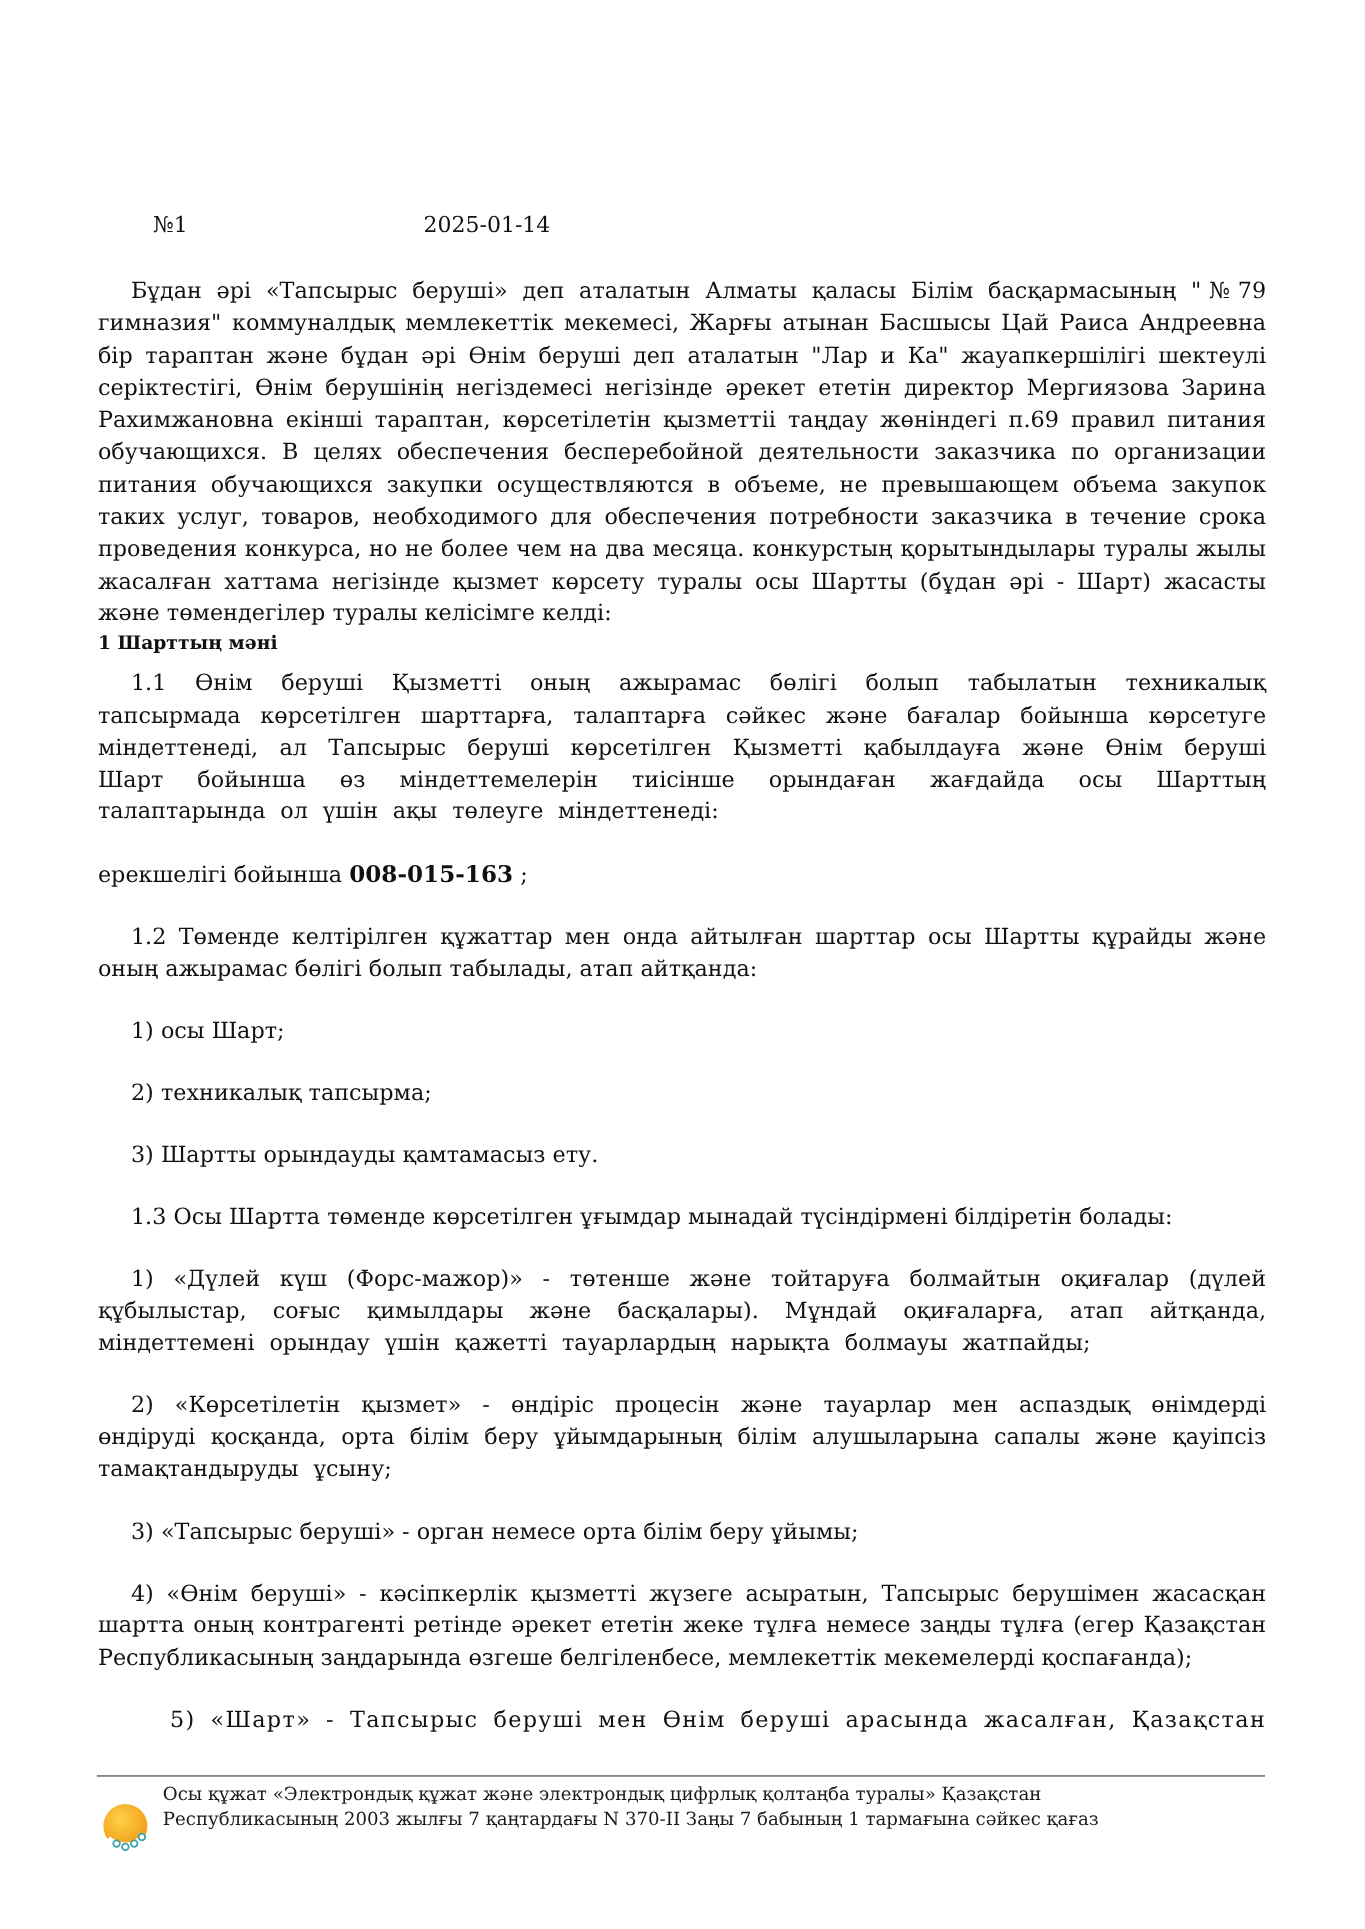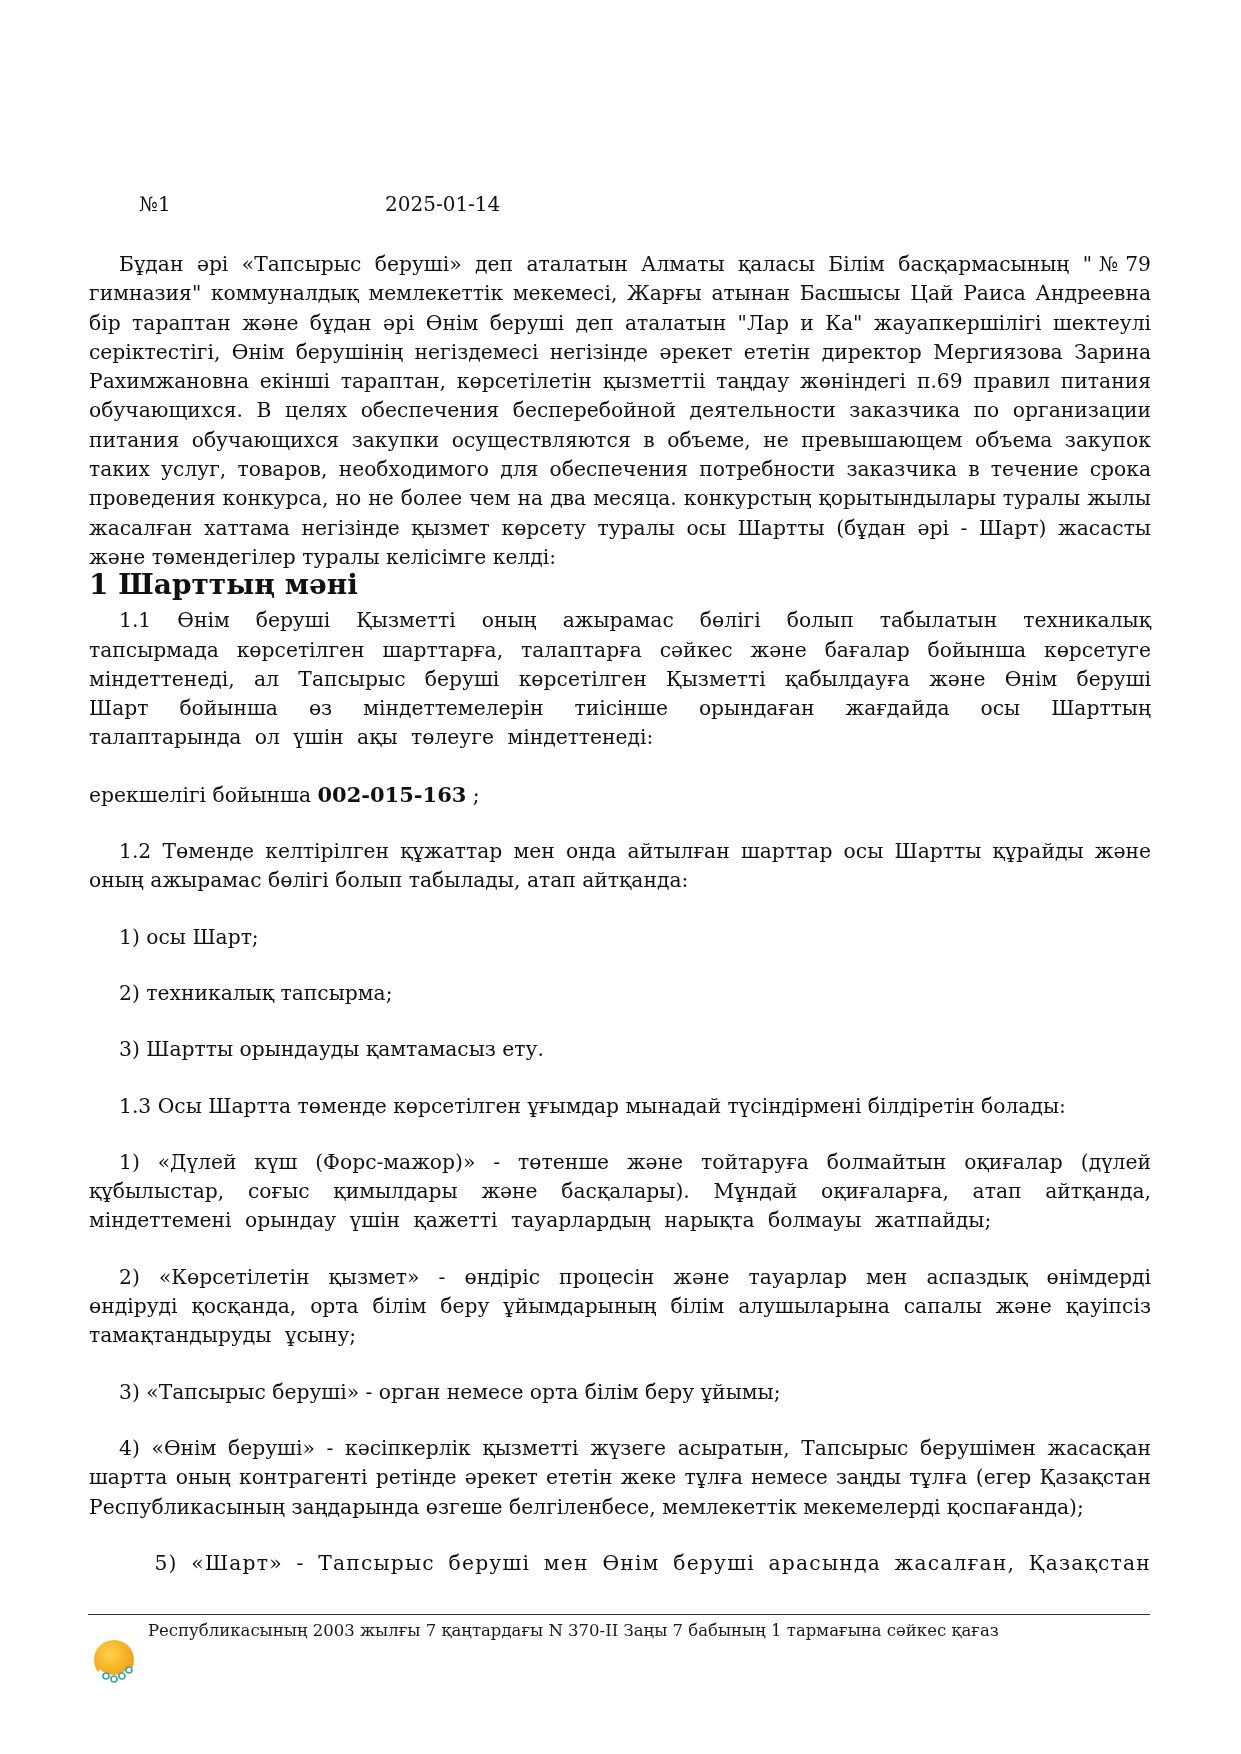--- a/index.html
+++ b/index.html
@@ -9,21 +9,21 @@
   .title { position: absolute; top: 96px; left: 0; width: 1241px; text-align: center;
            font-size: 23px; font-weight: bold; letter-spacing: 0.1px; }
   .meta-num { position: absolute; top: 192px; left: 139px; font-size: 20px; }
   .meta-date { position: absolute; top: 192px; left: 385px; font-size: 20px; }
   .body { position: absolute; top: 250px; left: 89px; width: 1062px; font-size: 20.3px;
           line-height: 29.3px; }
   .body p { margin: 0; text-align: justify; text-indent: 30px; }
   .body p.noindent { text-indent: 0; }
   .gap-s { height: 8px; }
   .gap-m { height: 27px; }
-  .section-heading { text-align: center; font-weight: bold; font-size: 28px; margin: 3px 0 0 0; line-height: 26px; text-indent: 0 !important; }
+  .section-heading { text-align: center; font-weight: bold; font-size: 17px; margin: 3px 0 0 0; line-height: 26px; text-indent: 0 !important; }
   .code { font-weight: bold; font-size: 21px; }
   .wide { letter-spacing: 1.2px; word-spacing: 6px; }
   .wide2 { word-spacing: 7px; }
   .footer-line { position: absolute; left: 88px; top: 1614px; width: 1062px; height: 1px; background: #333333; }
   .footer { position: absolute; left: 0; top: 1620px; width: 1241px; height: 100px; }
   .footer-logo { position: absolute; left: 92px; top: 18px; width: 48px; height: 48px; }
   .footer-text { position: absolute; left: 148px; top: 0; width: 950px; font-size: 16.5px;
                  line-height: 22.5px; color: #1a1a1a; }
 </style>
 </head>
@@ -37,21 +37,21 @@
 
   <div class="body">
     <p>Бұдан әрі «Тапсырыс беруші» деп аталатын Алматы қаласы Білім басқармасының "№79 гимназия" коммуналдық мемлекеттік мекемесі, Жарғы атынан Басшысы Цай Раиса Андреевна бір тараптан және бұдан әрі Өнім беруші деп аталатын "Лар и Ка" жауапкершілігі шектеулі серіктестігі, Өнім берушінің негіздемесі негізінде әрекет ететін директор Мергиязова Зарина Рахимжановна екінші тараптан, көрсетілетін қызметтіі таңдау жөніндегі п.69 правил питания обучающихся. В целях обеспечения бесперебойной деятельности заказчика по организации питания обучающихся закупки осуществляются в объеме, не превышающем объема закупок таких услуг, товаров, необходимого для обеспечения потребности заказчика в течение срока проведения конкурса, но не более чем на два месяца. конкурстың қорытындылары туралы жылы жасалған хаттама негізінде қызмет көрсету туралы осы Шартты (бұдан әрі - Шарт) жасасты және төмендегілер туралы келісімге келді:</p>
 
     <p class="section-heading">1 Шарттың мәні</p>
     <div class="gap-s"></div>
 
     <p class="wide2">1.1 Өнім беруші Қызметті оның ажырамас бөлігі болып табылатын техникалық тапсырмада көрсетілген шарттарға, талаптарға сәйкес және бағалар бойынша көрсетуге міндеттенеді, ал Тапсырыс беруші көрсетілген Қызметті қабылдауға және Өнім беруші Шарт бойынша өз міндеттемелерін тиісінше орындаған жағдайда осы Шарттың талаптарында ол үшін ақы төлеуге міндеттенеді:</p>
     <div class="gap-m"></div>
 
-    <p class="noindent"><span>ерекшелігі бойынша </span><span class="code">002-015-163</span><span> ;</span></p>
+    <p class="noindent"><span>ерекшелігі бойынша </span><span class="code">008-015-163</span><span> ;</span></p>
     <div class="gap-m"></div>
 
     <p>1.2 Төменде келтірілген құжаттар мен онда айтылған шарттар осы Шартты құрайды және оның ажырамас бөлігі болып табылады, атап айтқанда:</p>
     <div class="gap-m"></div>
 
     <p>1) осы Шарт;</p>
     <div class="gap-m"></div>
     <p>2) техникалық тапсырма;</p>
     <div class="gap-m"></div>
     <p>3) Шартты орындауды қамтамасыз ету.</p>
@@ -84,17 +84,18 @@
         </defs>
         <circle cx="22" cy="22" r="20" fill="url(#sunG)"></circle>
         <path d="M6 34 Q14 40 22 40 Q32 40 40 30" stroke="#ffffff" stroke-width="6" fill="none"></path>
         <circle cx="14" cy="38" r="3" fill="none" stroke="#3aa3a8" stroke-width="1.6"></circle>
         <circle cx="22" cy="41" r="3" fill="none" stroke="#3aa3a8" stroke-width="1.6"></circle>
         <circle cx="30" cy="38" r="3" fill="none" stroke="#3aa3a8" stroke-width="1.6"></circle>
         <circle cx="37" cy="32" r="3" fill="none" stroke="#3aa3a8" stroke-width="1.6"></circle>
       </svg>
     </div>
     <div class="footer-text">
+      <div>Осы құжат «Электрондық құжат және электрондық цифрлық қолтаңба туралы» Қазақстан</div>
       <div>Республикасының 2003 жылғы 7 қаңтардағы N 370-II Заңы 7 бабының 1 тармағына сәйкес қағаз</div>
     </div>
   </div>
 
 </div>
 
 </body></html>

